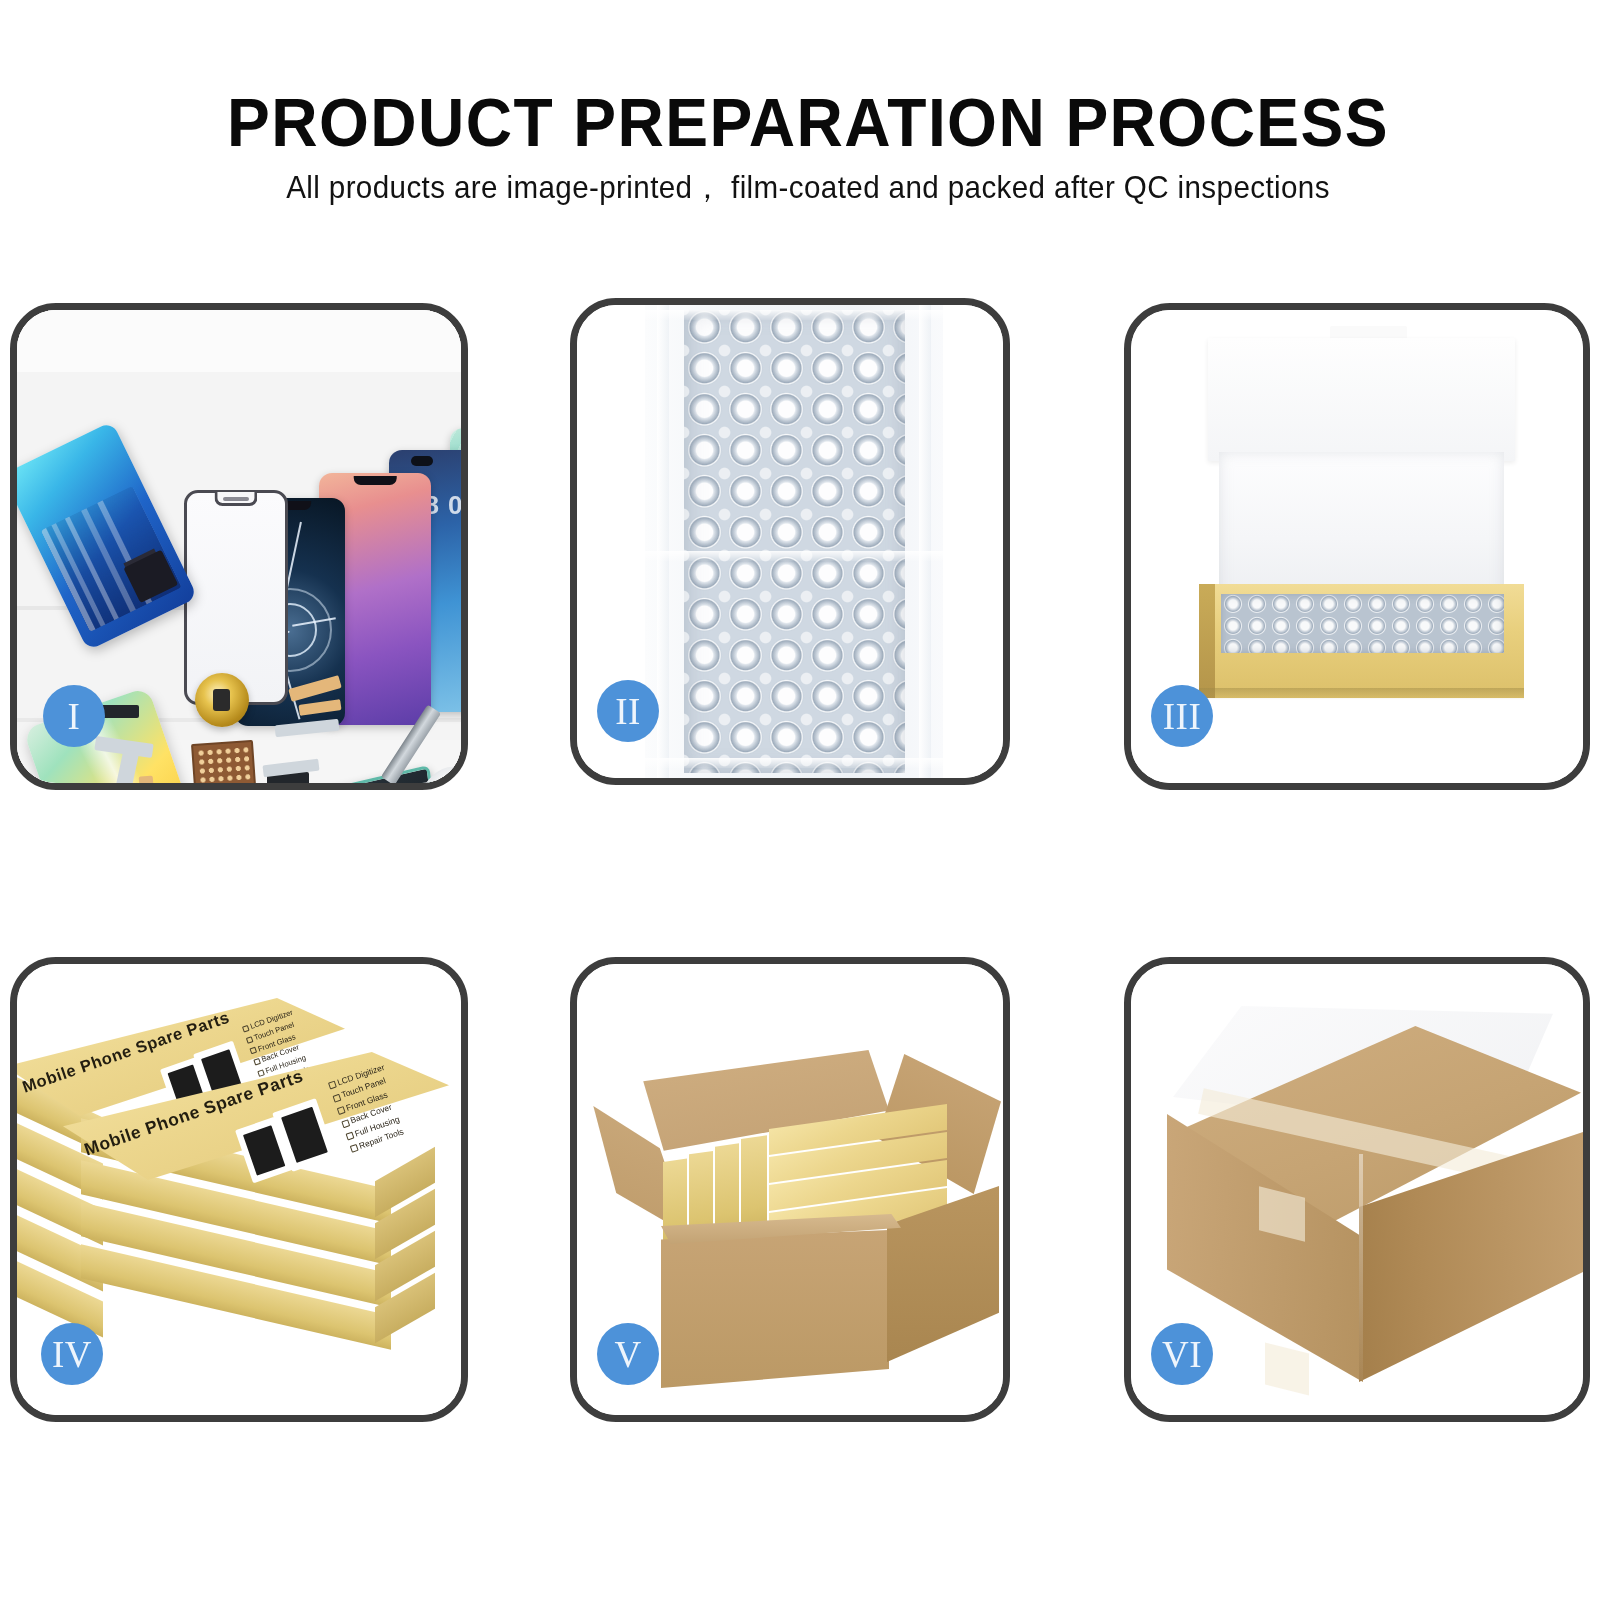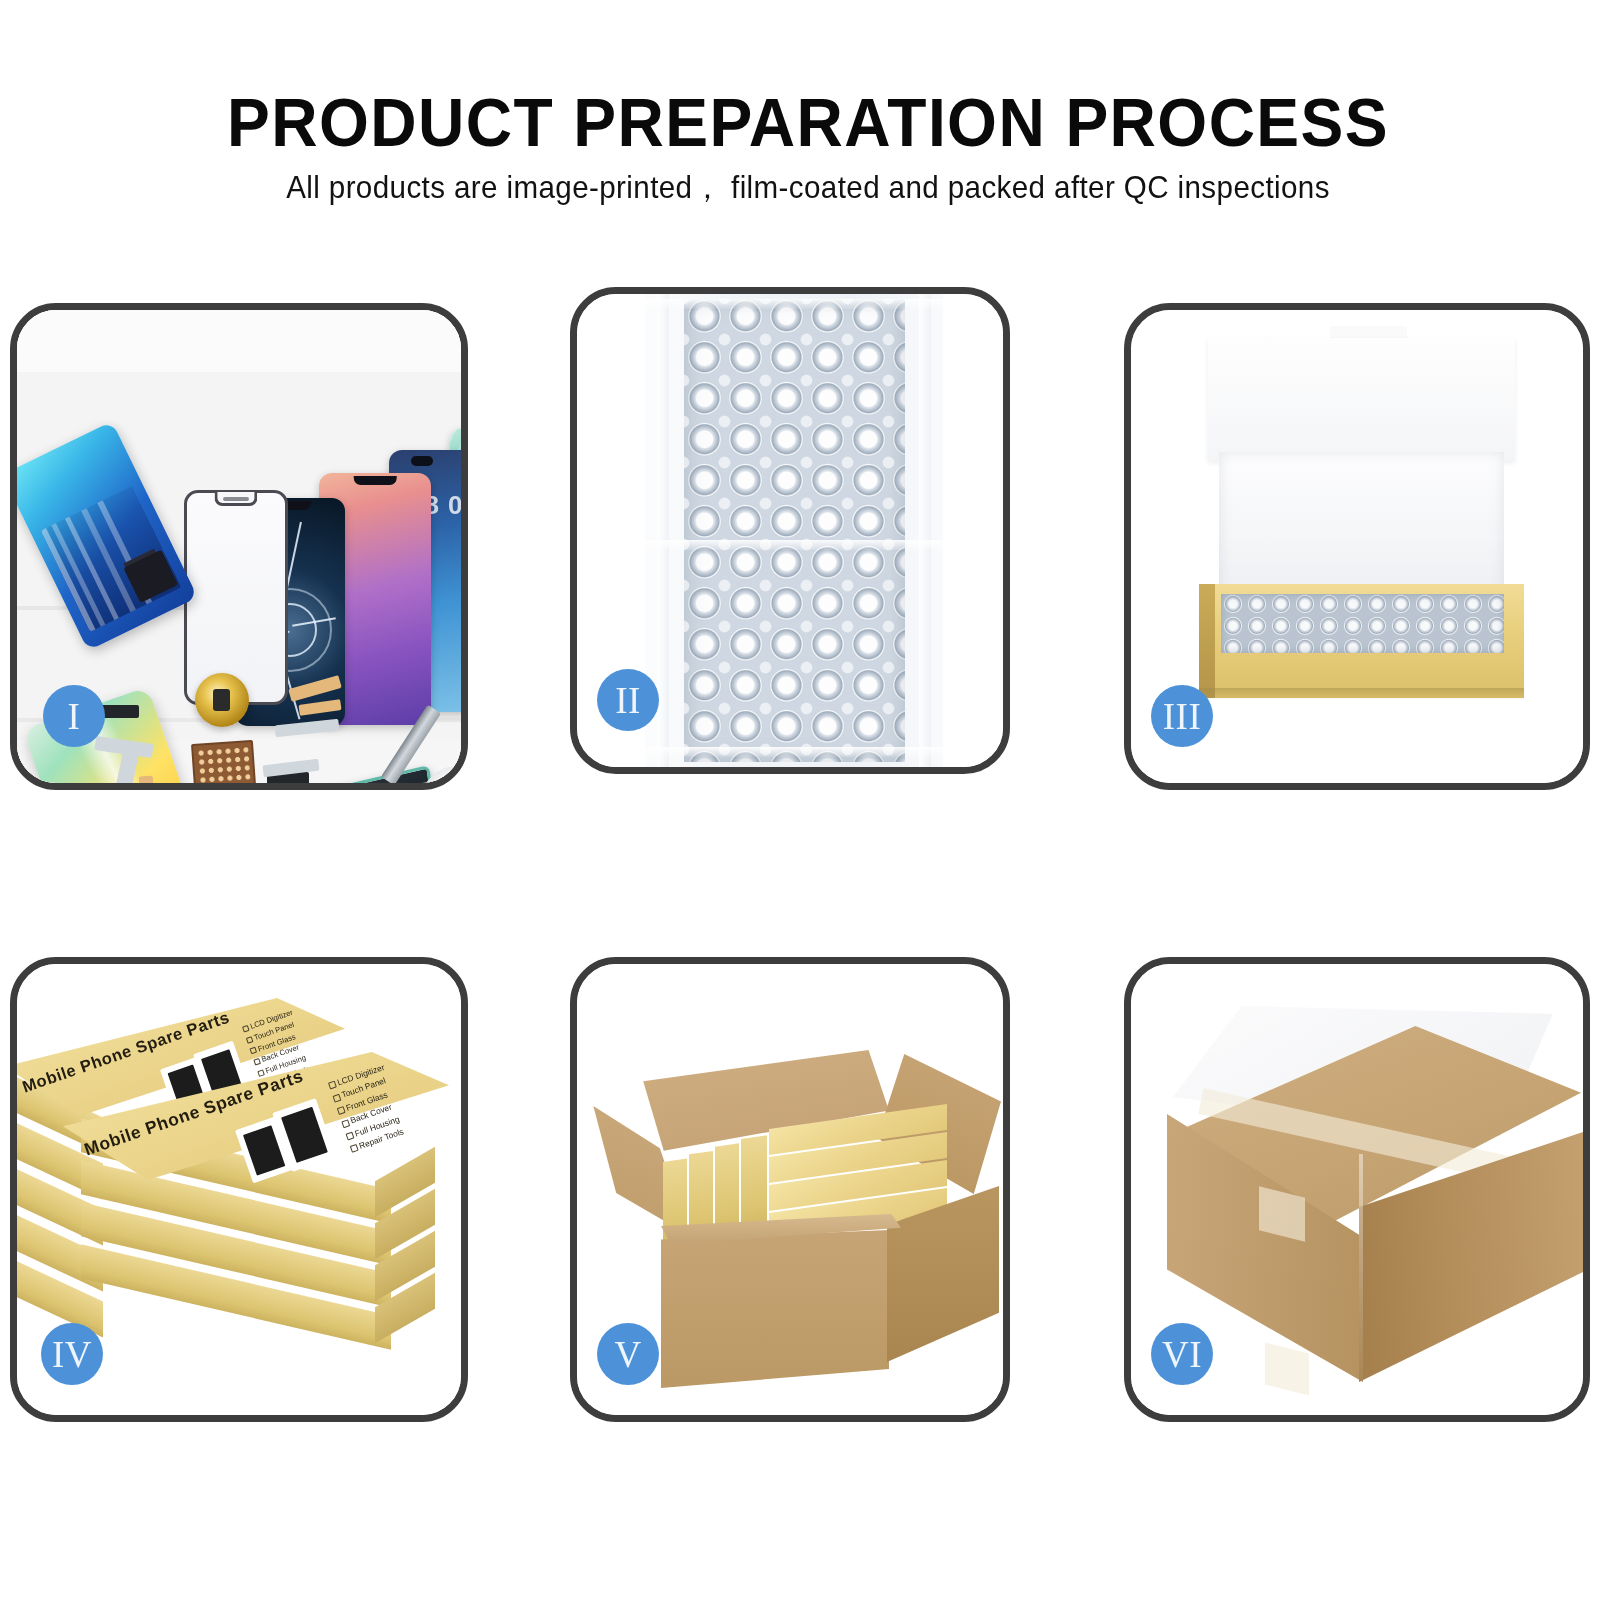--- a/index.html
+++ b/index.html
@@ -401,21 +401,21 @@
 
     <div class="screwdriver"></div>
     <div class="sdgrip"></div>
 
   </div>
   <div class="badge" style="left:26px; bottom:36px;">
     <span>I</span>
   </div>
 </div>
 
-<div class="card" style="left:570px; top:287px; width:440px; height:487px;text-align:right;">
+<div class="card" style="left:570px; top:298px; width:440px; height:487px;text-align:right;">
   <div class="stage">
     <div class="bwbag">
       <div class="bwinner"></div>
       <div class="bwfold" style="left:4%;"></div>
       <div class="bwfold" style="right:4%;"></div>
       <div class="bwseam" style="top:3%;"></div>
       <div class="bwseam" style="top:52%;"></div>
       <div class="bwseam" style="bottom:4%;"></div>
     </div>
   </div>

